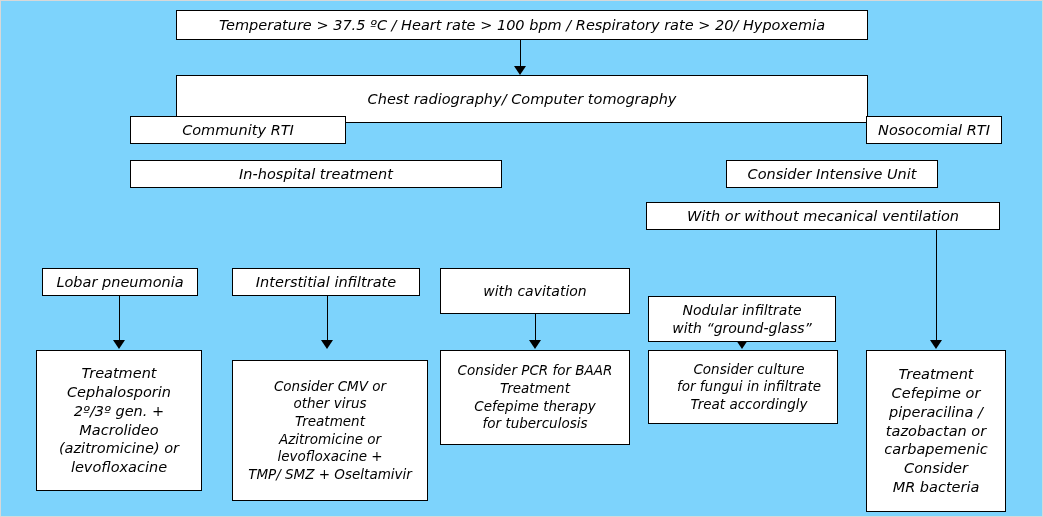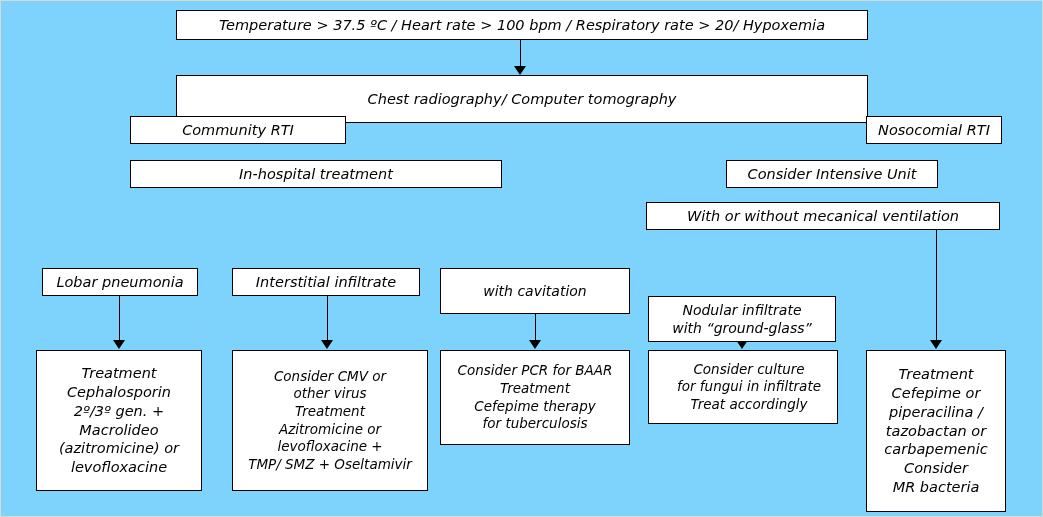--- a/index.html
+++ b/index.html
@@ -134,21 +134,21 @@
 
   <div class="node" style="left:36px; top:350px; width:166px; height:141px;">
       <span class="line bold">Treatment</span>
       <span class="line">Cephalosporin</span>
       <span class="line">2º/3º gen. +</span>
       <span class="line">Macrolideo</span>
       <span class="line">(azitromicine) or</span>
       <span class="line">levofloxacine</span>
     </div>
 
-  <div class="node small" style="left:232px; top:350px; width:196px; height:141px;">
+  <div class="node small" style="left:232px; top:360px; width:196px; height:141px;">
       <span class="line">Consider CMV or</span>
       <span class="line">other virus</span>
       <span class="line bold">Treatment</span>
       <span class="line">Azitromicine or</span>
       <span class="line">levofloxacine +</span>
       <span class="line">TMP/ SMZ + Oseltamivir</span>
     </div>
 
   <div class="node small" style="left:440px; top:350px; width:190px; height:95px;">
       <span class="line">Consider PCR for BAAR</span>

